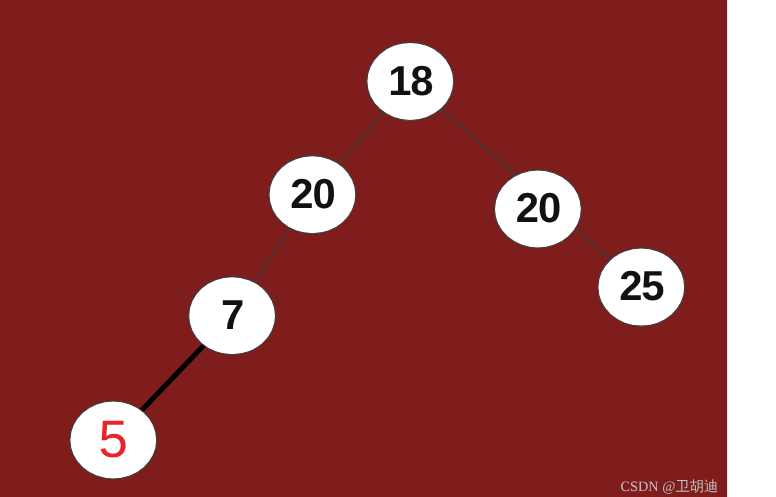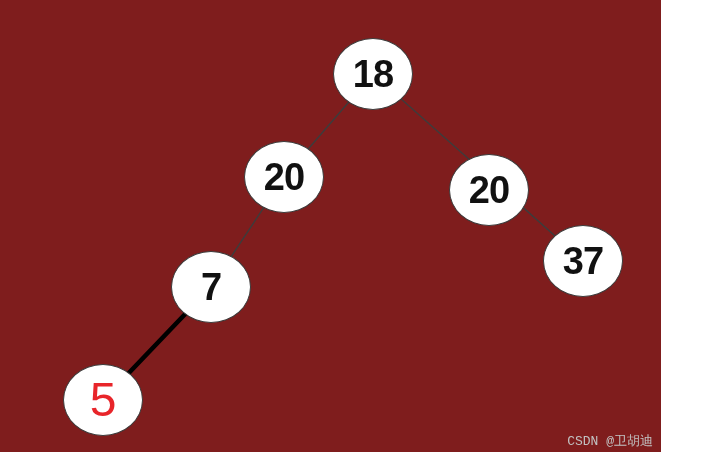--- a/index.html
+++ b/index.html
@@ -41,21 +41,21 @@
   .node.light {
     font-weight: 400;
     font-size: 48px;
     letter-spacing: 0;
   }
   .watermark {
     position: absolute;
     right: 8px;
     bottom: 4px;
     z-index: 3;
-    font-family: Liberation Mono, monospace;
+    font-family: Liberation Serif, serif;
     font-size: 13px;
     line-height: 1;
     user-select: none;
   }
 </style>
 </head>
 <body>
 
 <div class="canvas">
   <svg class="edges-svg" viewBox="0 0 705 452" xmlns="http://www.w3.org/2000/svg">
@@ -63,17 +63,17 @@
       <line x1="373" y1="74" x2="489" y2="177" stroke="#3c3c3c" stroke-width="1.4" stroke-linecap="round"></line>
       <line x1="284" y1="177" x2="211" y2="287" stroke="#3c3c3c" stroke-width="1.4" stroke-linecap="round"></line>
       <line x1="489" y1="177" x2="583" y2="261" stroke="#3c3c3c" stroke-width="1.4" stroke-linecap="round"></line>
       <line x1="211" y1="287" x2="103" y2="400" stroke="#000000" stroke-width="4.6" stroke-linecap="round"></line>
     </svg>
   <div>
       <div class="node" style="left: 333px; top: 38px; width: 80px; height: 72px; border: 1.5px solid rgb(60, 60, 60); background: rgb(255, 255, 255); color: rgb(17, 17, 17);">18</div>
       <div class="node" style="left: 244px; top: 141px; width: 80px; height: 72px; border: 1.5px solid rgb(60, 60, 60); background: rgb(255, 255, 255); color: rgb(17, 17, 17);">20</div>
       <div class="node" style="left: 449px; top: 154px; width: 80px; height: 72px; border: 1.5px solid rgb(60, 60, 60); background: rgb(255, 255, 255); color: rgb(17, 17, 17);">20</div>
       <div class="node" style="left: 171px; top: 251px; width: 80px; height: 72px; border: 1.5px solid rgb(60, 60, 60); background: rgb(255, 255, 255); color: rgb(17, 17, 17);">7</div>
-      <div class="node" style="left: 543px; top: 225px; width: 80px; height: 72px; border: 1.5px solid rgb(60, 60, 60); background: rgb(255, 255, 255); color: rgb(17, 17, 17);">37</div>
+      <div class="node" style="left: 543px; top: 225px; width: 80px; height: 72px; border: 1.5px solid rgb(60, 60, 60); background: rgb(255, 255, 255); color: rgb(17, 17, 17);">25</div>
       <div class="node light" style="left: 63px; top: 364px; width: 80px; height: 72px; border: 1.5px solid rgb(60, 60, 60); background: rgb(255, 255, 255); color: rgb(232, 37, 42);">5</div>
     </div>
   <div class="watermark" style="color: rgb(194, 194, 194);">CSDN @卫胡迪</div>
 </div>
 
 </body></html>

